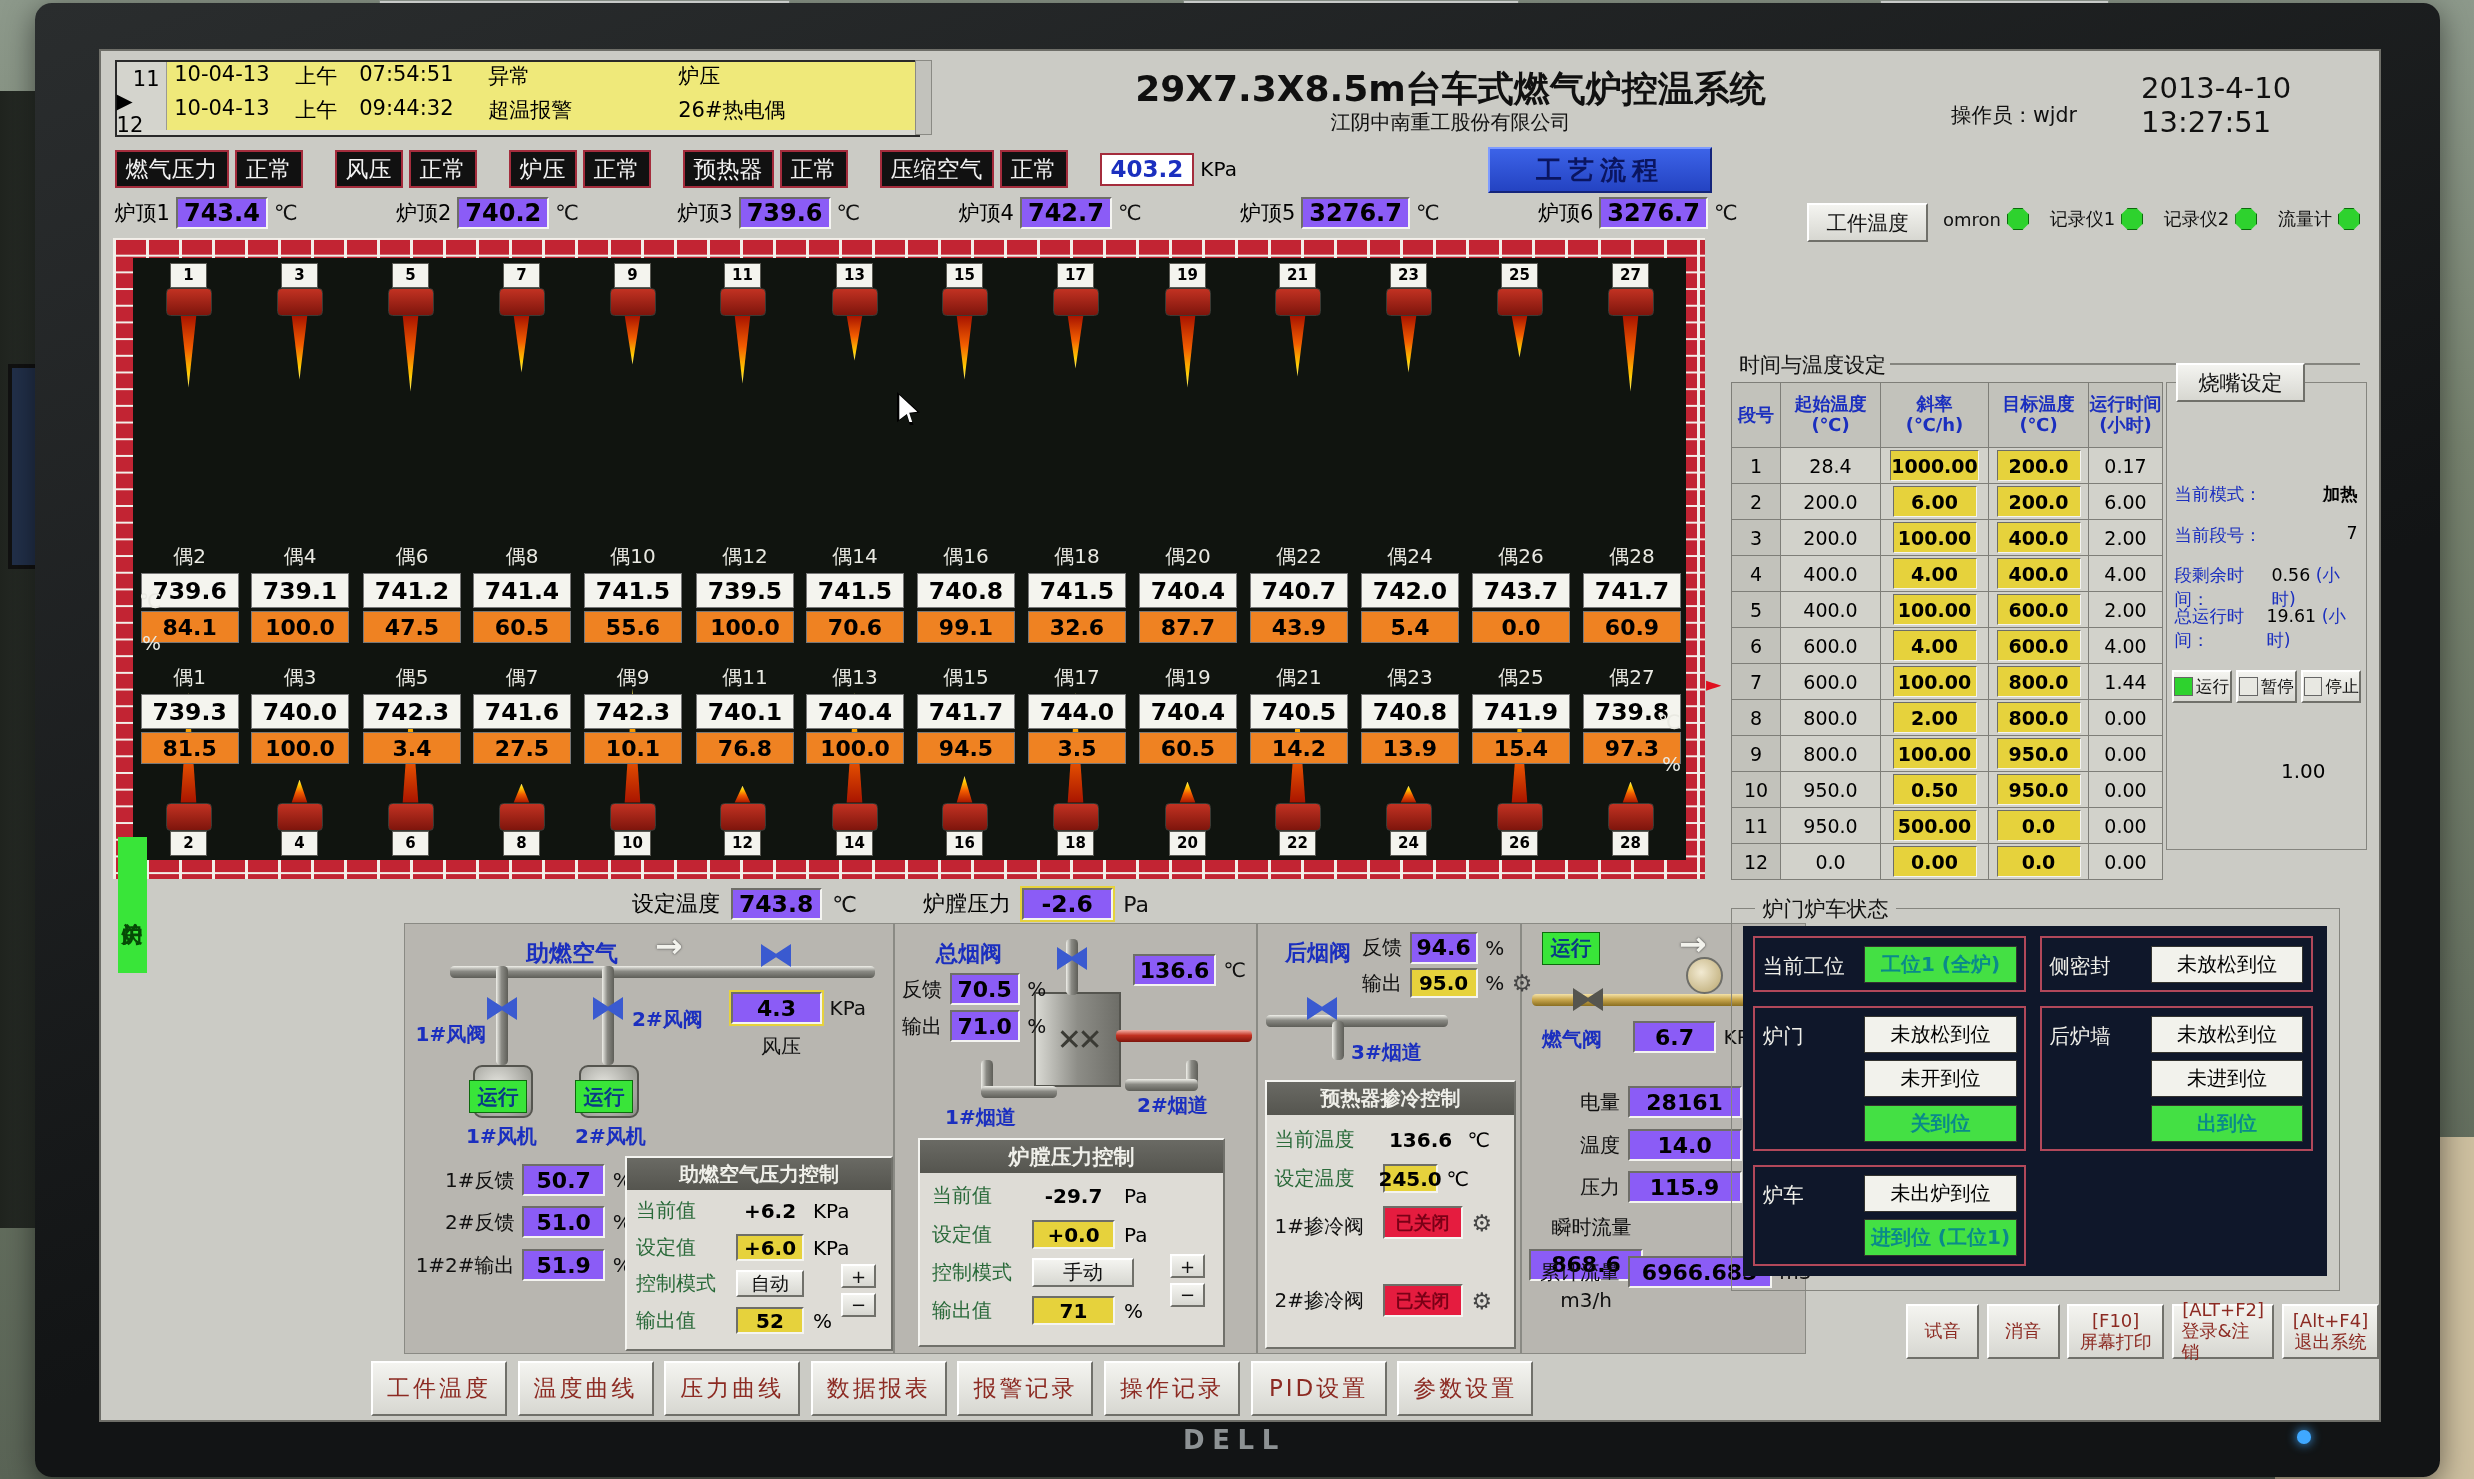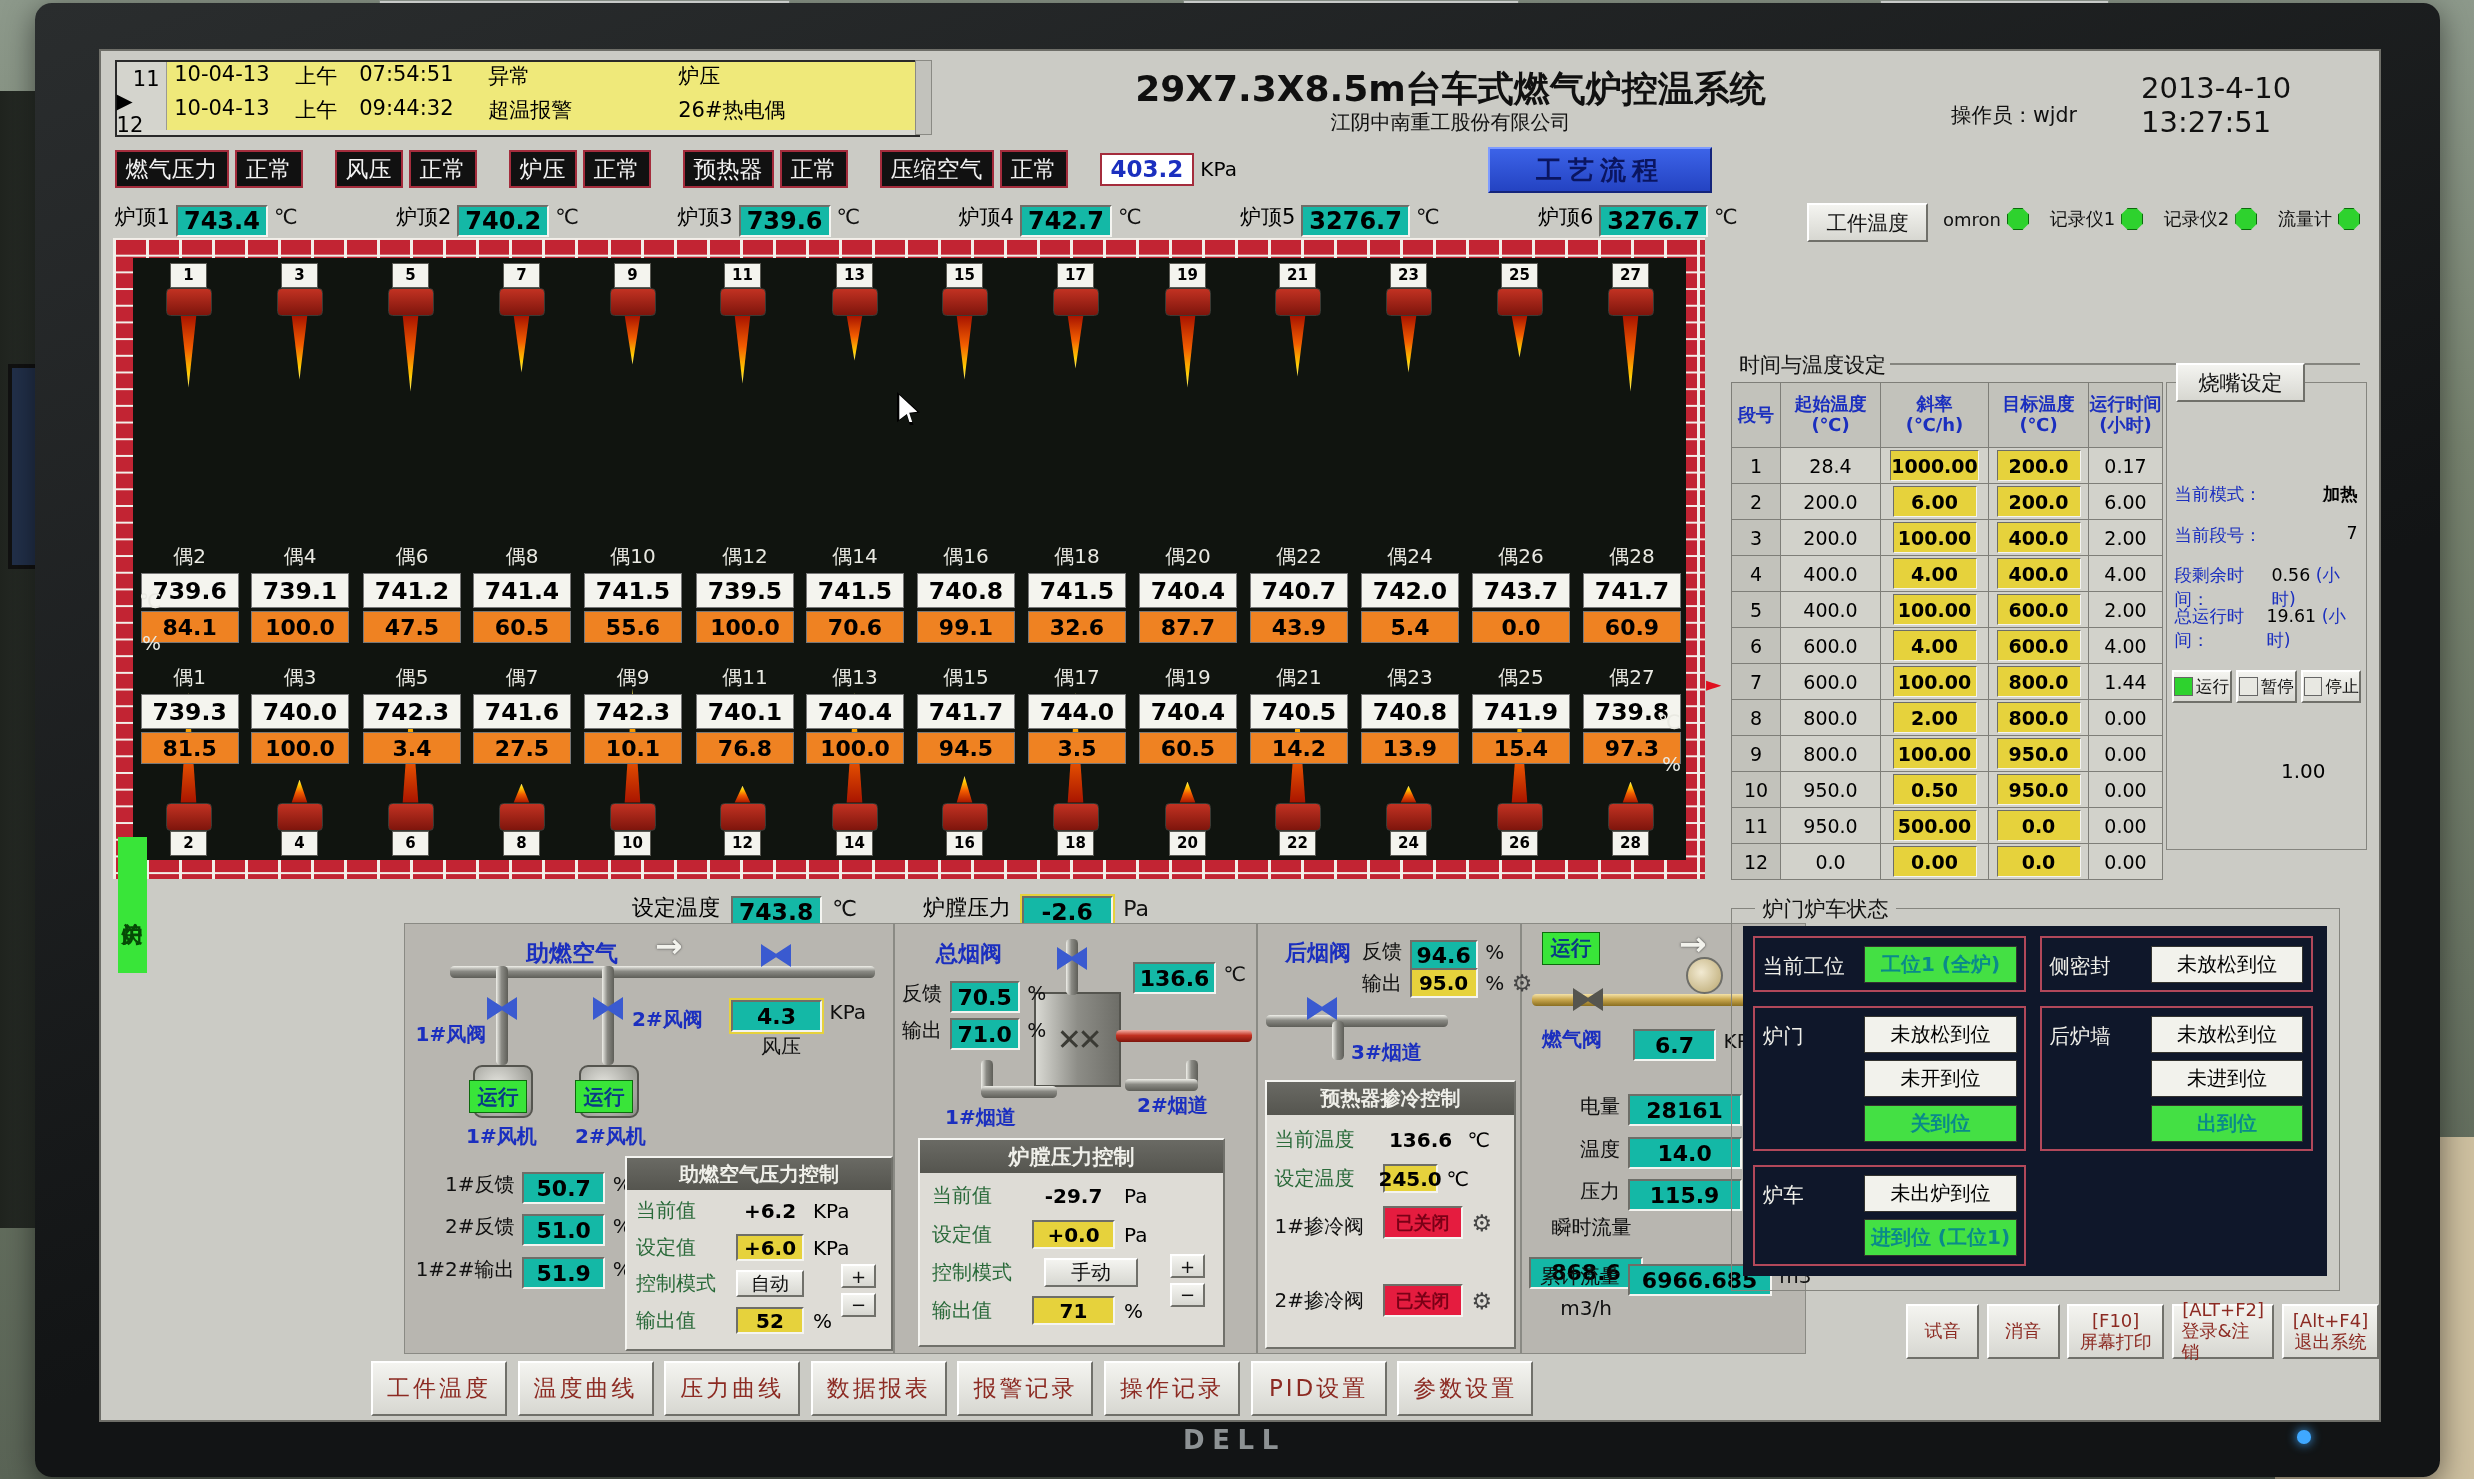--- a/index.html
+++ b/index.html
@@ -13,21 +13,21 @@
   #desk{left:2275px;top:1137px;width:200px;height:343px;background:#cdbf9f;}
   #estop{left:114px;top:7.6px;width:53px;height:53px;border-radius:50%;background:radial-gradient(circle at 35% 35%,#e05040,#8a1510);border:4.5px solid #555;}
   
   #monitor{left:35px;top:3px;width:2405px;height:1474px;background:linear-gradient(160deg,#2a2d2e,#121415 60%);border-radius:16.7px;box-shadow:0 7.6px 30px rgba(0,0,0,.5);}
   #brand{left:1183px;top:1425px;width:121px;color:#8d9294;font-size:26px;letter-spacing:7.6px;font-weight:bold;}
   #power-led{left:2297px;top:1430px;width:13.6px;height:13.6px;border-radius:50%;background:#3fa8ff;box-shadow:0 0 10.6px #3fa8ff;}
   #screen{left:99px;top:49px;width:2278px;height:1369px;background:#cbcbc5;border:2.3px solid #6e6e68;overflow:hidden;}
   .btn3d{background:linear-gradient(#f4f4f0,#d7d7d1);border:2.3px solid;border-color:#ffffff #70706a #70706a #ffffff;
          display:flex;align-items:center;justify-content:center;box-sizing:border-box;color:#111;}
   .btn-red{color:#8c2a22;}
-  .inset{background:#14b8a6;border:2.3px solid;border-color:#6e6e68 #f4f4f0 #f4f4f0 #6e6e68;display:flex;align-items:center;justify-content:center;box-sizing:border-box;color:#000;margin-top:8px;}
+  .inset{background:#8b5cf6;border:2.3px solid;border-color:#6e6e68 #f4f4f0 #f4f4f0 #6e6e68;display:flex;align-items:center;justify-content:center;box-sizing:border-box;color:#000;}
   .ybox{background:#e6d23c;border:2.3px solid;border-color:#6e6e68 #f4f4f0 #f4f4f0 #6e6e68;display:flex;align-items:center;justify-content:center;box-sizing:border-box;color:#000;font-weight:bold;}
   .grp{border:1.5px solid #85857f;}
   .hdrbar{background:linear-gradient(#6a6a64,#55554f);color:#efefe9;display:flex;align-items:center;justify-content:center;font-size:21px;font-weight:bold;}
   .unit{color:#111;}
   
   #alarm-wrap{left:13.6px;top:9px;width:801px;height:73px;border:2.3px solid #2a2a2a;background:#d9d9d2;}
   .alarm-row{display:flex;height:34px;font-size:21px;align-items:center;}
   .al-no{width:50px;background:#d4d4cd;border-right:1.5px solid #9a9a94;display:flex;align-items:center;justify-content:flex-end;padding-right:6px;box-sizing:border-box;height:100%;}
   .al-rest{flex:1;background:#efe97a;display:flex;align-items:flex-start;height:100%;}
   .al-date{width:121px;padding-left:7.6px;}
@@ -826,21 +826,21 @@
         <span style="width:83px;text-align:center;font-weight:bold;">-29.7</span>
         <span>Pa</span>
       </div>
       <div class="ctl-row" style="left:12px;top:80px;">
         <span class="lab">设定值</span>
         <span class="ybox" style="width:83px;height:29px;">+0.0</span>
         <span>Pa</span>
       </div>
       <div class="ctl-row" style="left:12px;top:118px;">
         <span class="lab">控制模式</span>
-        <span class="btn3d" style="width:94px;height:29px;font-size:20px;margin-left:12px;">手动</span>
+        <span class="btn3d" style="width:102px;height:29px;font-size:20px;">手动</span>
       </div>
       <div class="ctl-row" style="left:12px;top:156px;">
         <span class="lab">输出值</span>
         <span class="ybox" style="width:83px;height:29px;">71</span>
         <span>%</span>
       </div>
       <div class="abs" style="left:250px;top:114px;display:flex;flex-direction:column;gap:4.5px;">
         <span class="btn3d pm">+</span>
         <span class="btn3d pm">−</span>
       </div>

